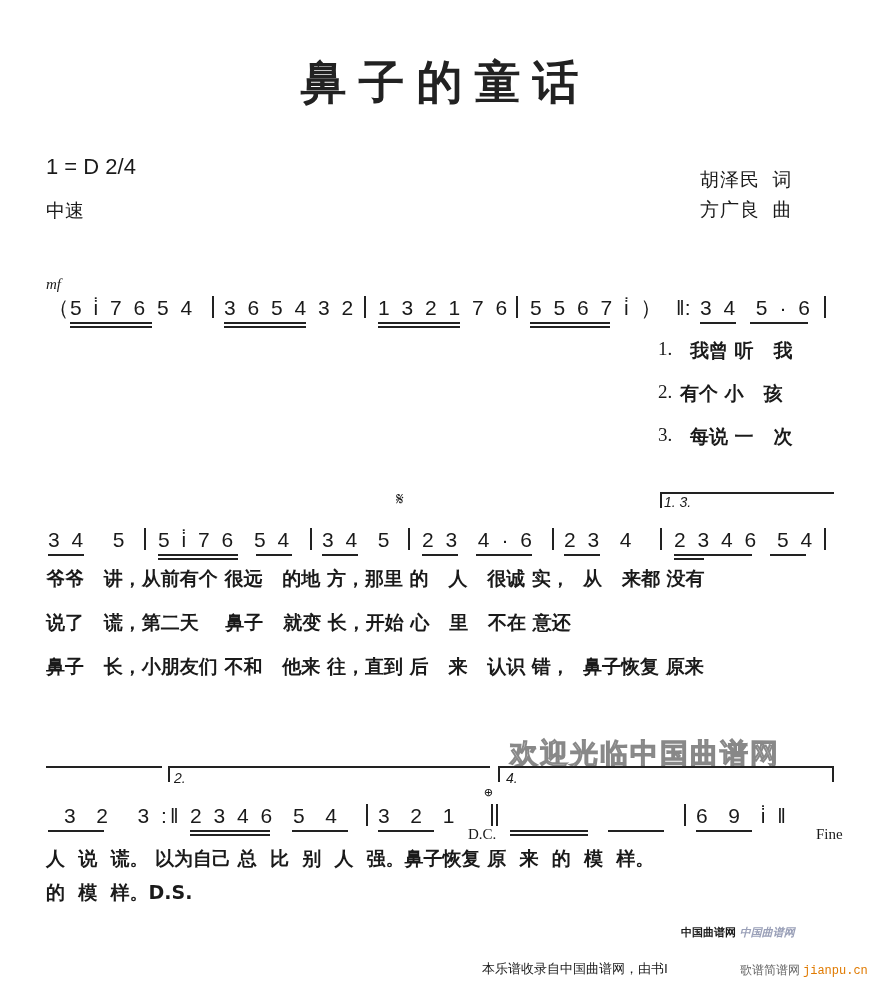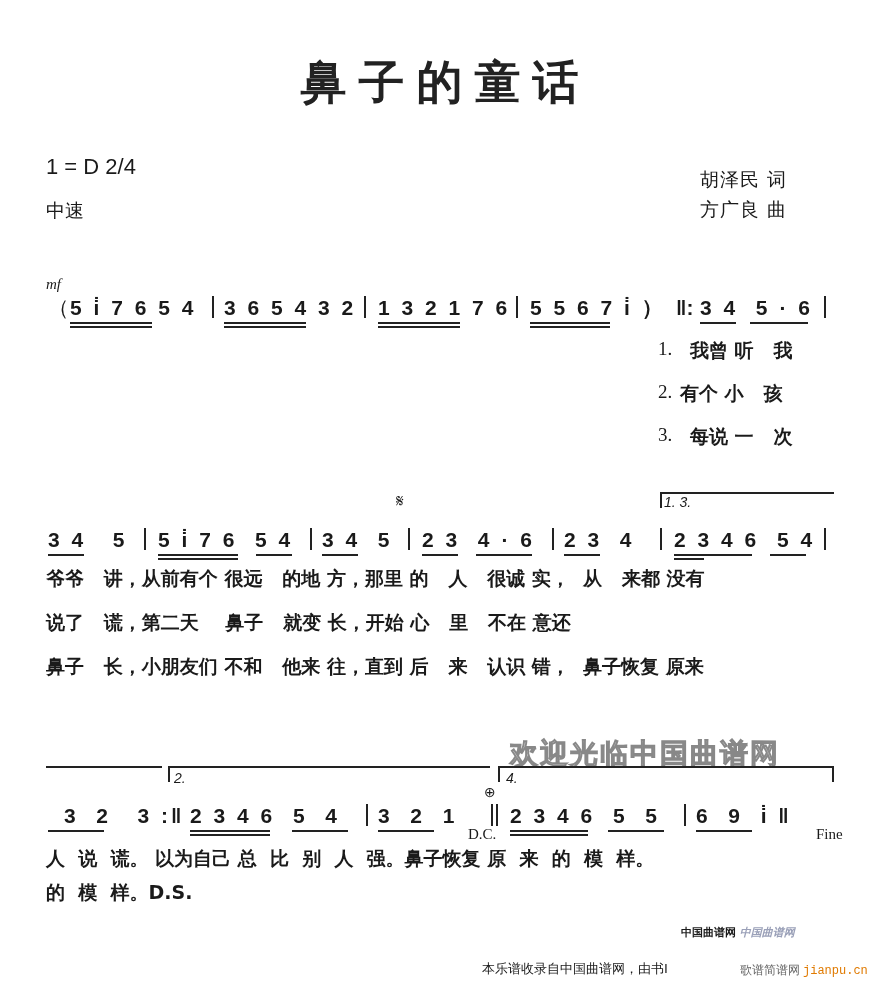--- a/index.html
+++ b/index.html
@@ -1,25 +1,25 @@
 <!DOCTYPE html>
 <html><head>
 <meta charset="utf-8">
 <style>
   html, body { margin:0; padding:0; background:#ffffff; }
   body { width:891px; height:987px; position:relative; overflow:hidden; color:#1a1a1a;
          font-family:"DejaVu Sans", sans-serif; }
-  .abs { position:absolute; }
+  .abs { position:absolute;font-family:Liberation Mono, monospace; }
   .title { left:0; width:891px; top:52px; text-align:center; font-size:46px; font-weight:bold;
            letter-spacing:12px; color:#222; }
   .key { left:46px; top:154px; font-family:"Liberation Sans", sans-serif; font-size:22px; }
   .tempo { left:46px; top:198px; font-size:19px; }
   .credit { left:700px; font-size:19px; letter-spacing:1px; }
   .row { position:absolute; left:0; width:743px; height:40px; }
-  .tok { position:absolute; font-family:"Liberation Sans", sans-serif; font-weight:bold; font-size:21px;
+  .tok { position:absolute; font-family:"Liberation Sans", sans-serif; font-weight:normal; font-size:21px;
          line-height:24px; top:6px; }
   .ul1 { position:absolute; height:2px; background:#222; }
   .bar { position:absolute; width:2px; height:22px; background:#222; }
   .lyr { position:absolute; font-size:19px; font-weight:bold; line-height:24px; white-space:nowrap; }
   .verse-num { position:absolute; font-family:"Liberation Serif", serif; font-size:19px; }
   .volta { position:absolute; border-top:2px solid #222; border-left:2px solid #222; height:14px; }
   .volta-label { position:absolute; font-family:"Liberation Sans", sans-serif; font-style:italic; font-size:14px; }
   .small { font-family:"Liberation Serif", serif; font-size:15px; }
   .wm { position:absolute; left:510px; top:735px; font-size:28px; font-weight:bold; color:#fff;
         -webkit-text-stroke:1px #888; letter-spacing:2px; }
@@ -122,21 +122,20 @@
   <div class="ul1" style="left:48px;top:32px;width:56px"></div>
   <span class="tok" style="left:190px;letter-spacing:3px;white-space:pre">2 3 4 6  5  4</span>
   <div class="ul1" style="left:190px;top:32px;width:80px"></div>
   <div class="ul1" style="left:190px;top:36px;width:80px"></div>
   <div class="ul1" style="left:292px;top:32px;width:56px"></div>
   <div class="bar" style="left:366px;top:6px"></div>
   <span class="tok" style="left:378px;letter-spacing:3px;white-space:pre">3  2  1</span>
   <div class="ul1" style="left:378px;top:32px;width:56px"></div>
   <div class="bar" style="left:491px;top:6px"></div>
   <div class="bar" style="left:496px;top:6px"></div>
-  <span class="tok" style="left:510px;letter-spacing:3px;white-space:pre">2 3 4 6  5  5</span>
   <div class="ul1" style="left:510px;top:32px;width:78px"></div>
   <div class="ul1" style="left:510px;top:36px;width:78px"></div>
   <div class="ul1" style="left:608px;top:32px;width:56px"></div>
   <div class="bar" style="left:684px;top:6px"></div>
   <span class="tok" style="left:696px;letter-spacing:3px;white-space:pre">6  9  i̇ ‖</span>
   <div class="ul1" style="left:696px;top:32px;width:56px"></div>
 </div>
 <span class="abs small" style="left:468px;top:826px">D.C.</span>
 <span class="abs small" style="left:816px;top:826px">Fine</span>
 

